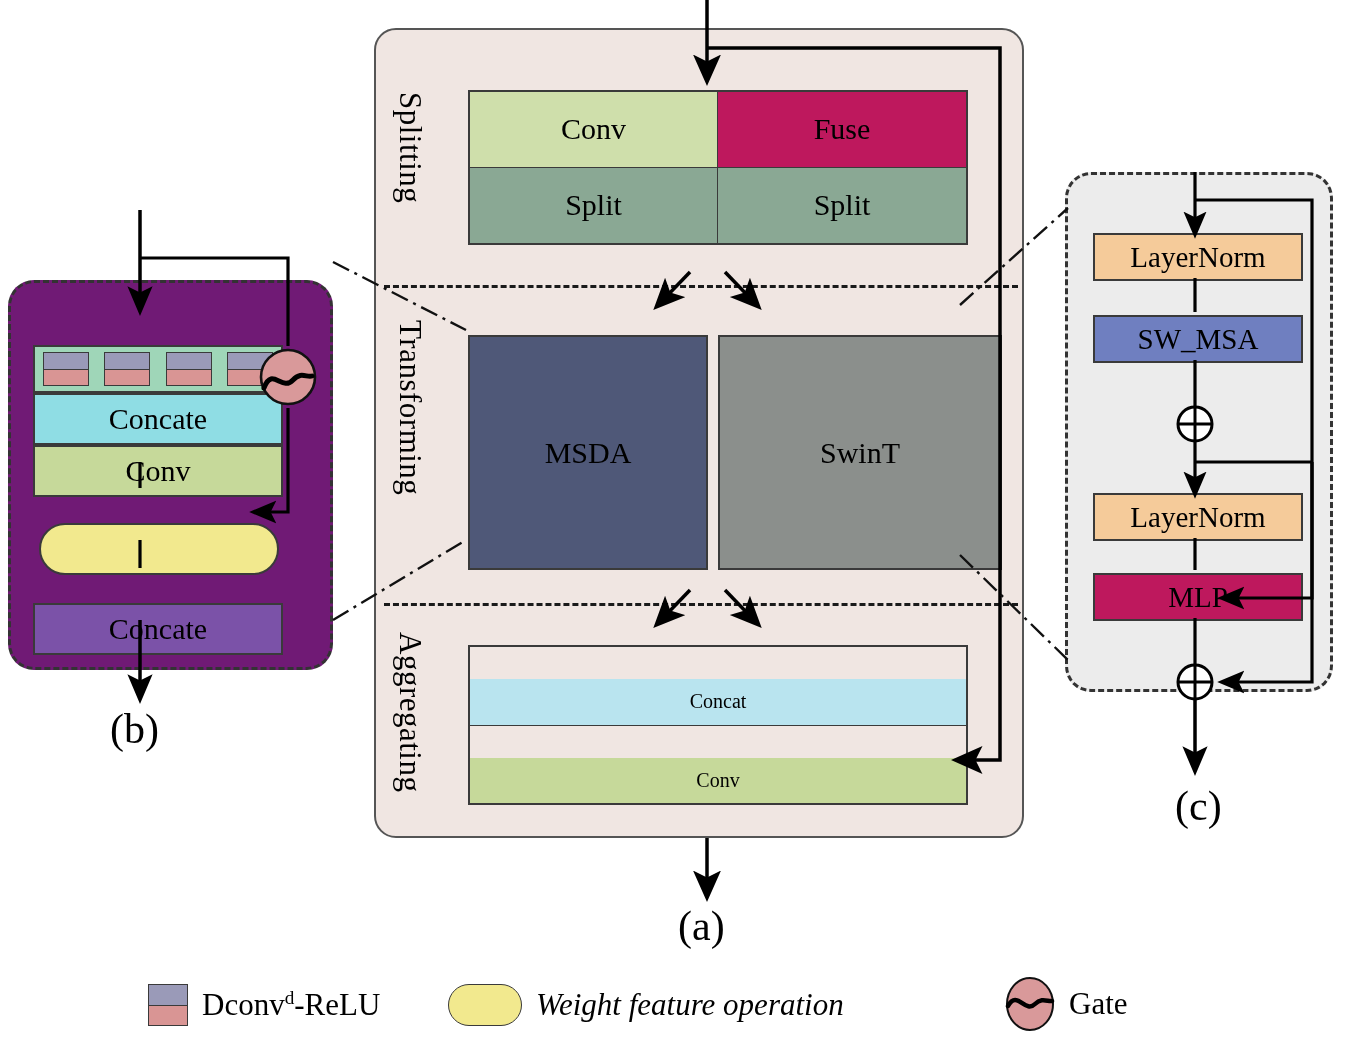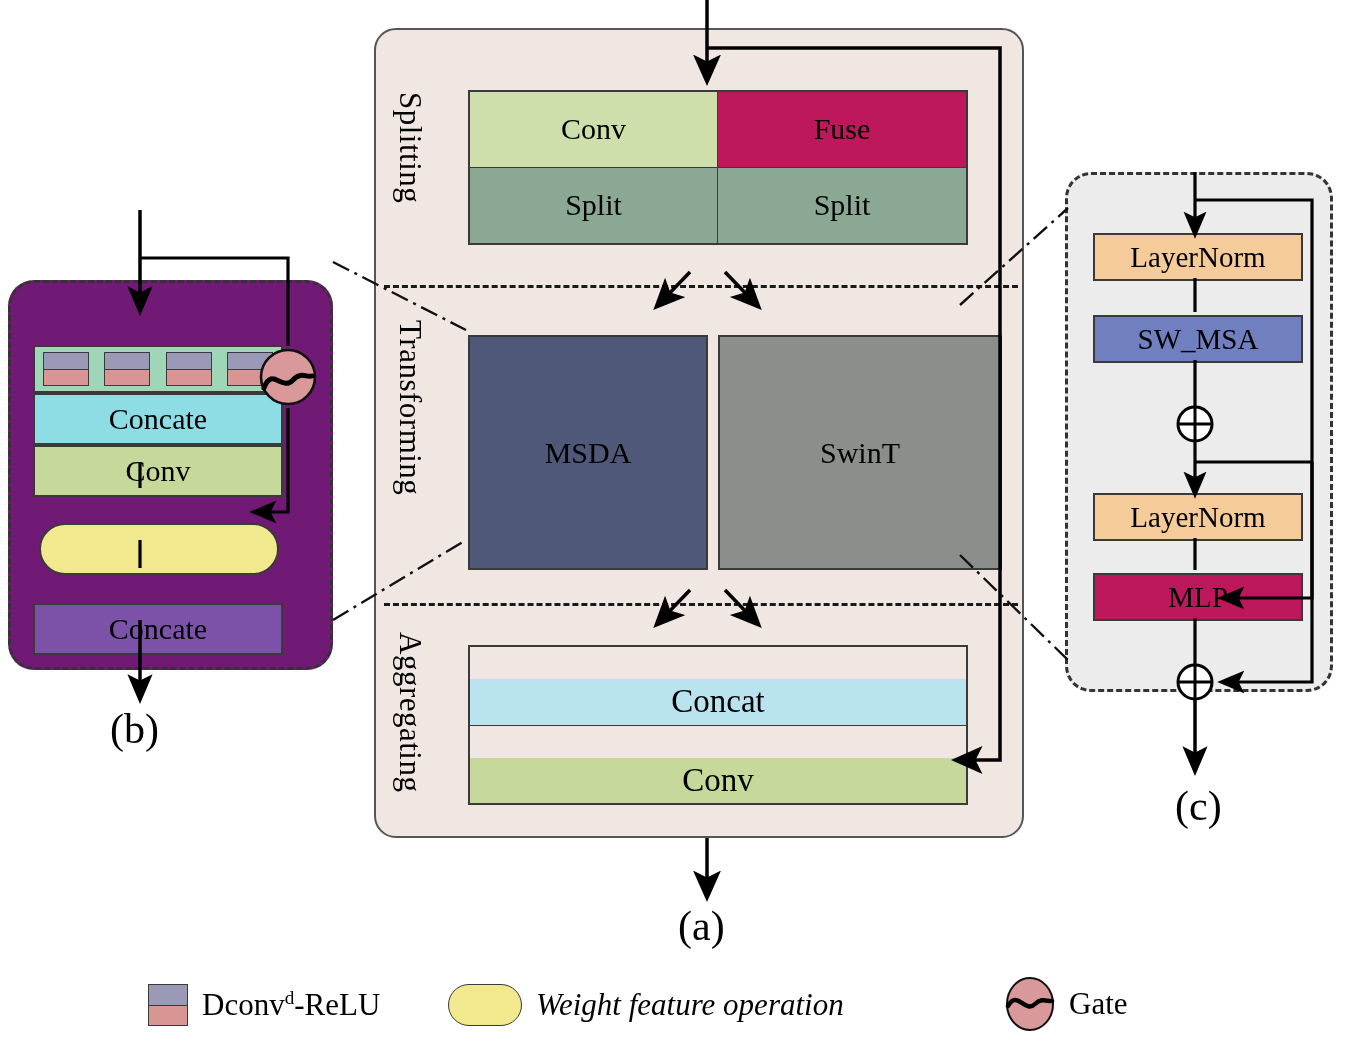--- a/index.html
+++ b/index.html
@@ -41,21 +41,21 @@
   #split-grid > div:nth-child(2n){ border-right:none; }
   #split-grid > div:nth-child(n+3){ border-bottom:none; }
 
   .divider-dd {
     position:absolute; left:8px; width:634px; height:0;
     border-top:3px dashed #1a1a1a;
   }
 
   #aggr-stack { position:absolute; left:92px; top:615px; width:500px; height:160px;
                 border:2px solid #3a3a3a; display:flex; flex-direction:column; }
-  #aggr-stack > div { flex:1; display:flex; align-items:center; justify-content:center; font-size:33px;margin-top:32px; }
+  #aggr-stack > div { flex:1; display:flex; align-items:center; justify-content:center; font-size:20px;margin-top:32px; }
   #aggr-stack > div:first-child { border-bottom:1px solid #3a3a3a; }
 
   
   #panel-b {
     position:absolute; left:8px; top:248px; width:325px; height:390px;
     background:#701a75; border:3px dashed #333; border-radius:26px;margin-top:32px;
   }
   #dconv-band { position:absolute; left:22px; top:62px; width:250px; height:48px;
                 background:#9fd6b8; border:2px solid #3a3a3a;
                 display:flex; align-items:center; justify-content:space-around; }

